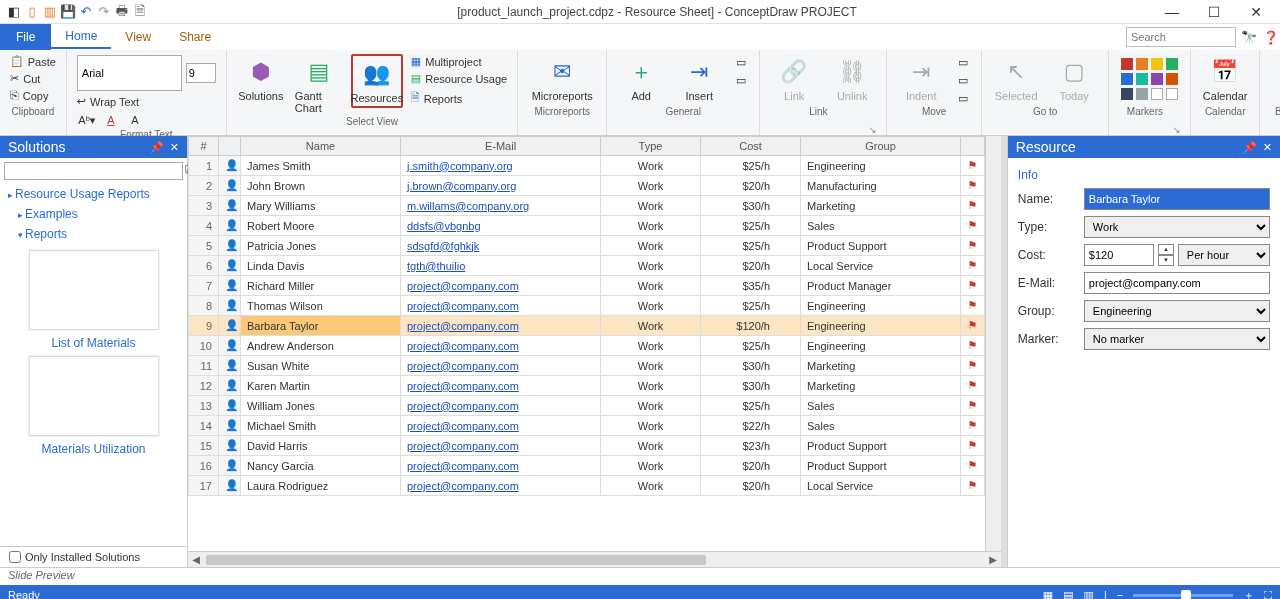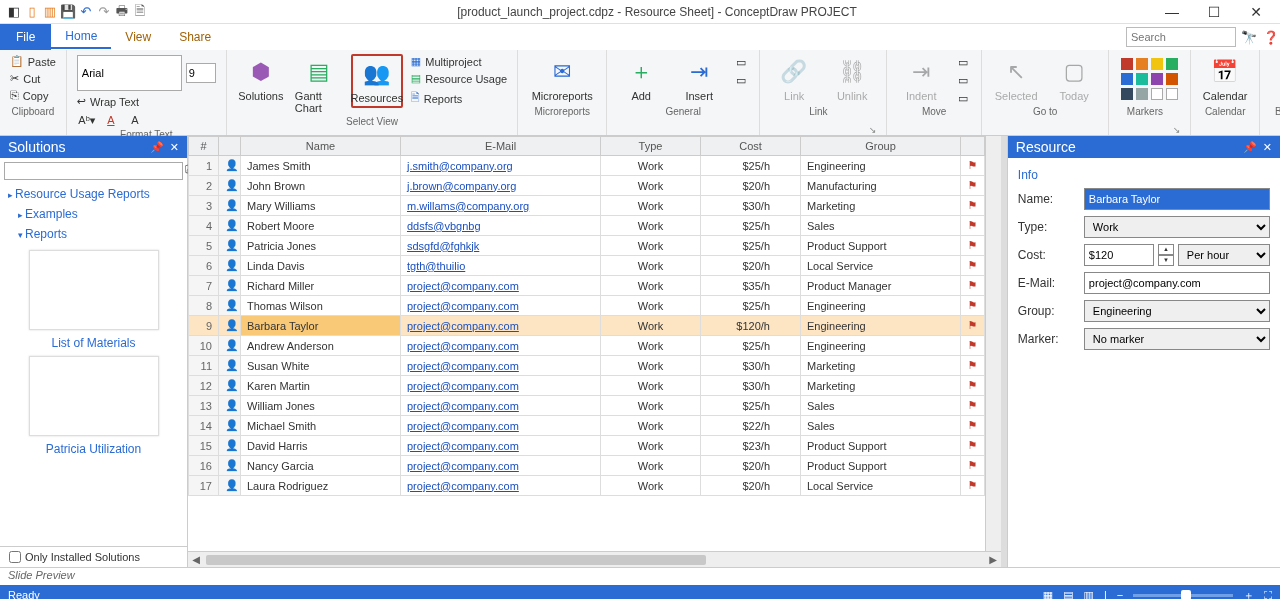--- a/index.html
+++ b/index.html
@@ -338,21 +338,21 @@
       <input style="">
       <span style="font-size:12px">⎚</span>
     </div>
     <div class="left-body">
       <div class="tree-item tree-child">Resource Usage Reports</div>
       <div class="tree-item">Examples</div>
       <div class="tree-item open">Reports</div>
       <div class="thumb"></div>
       <div class="thumb-label">List of Materials</div>
       <div class="thumb"></div>
-      <div class="thumb-label">Patricia Utilization</div>
+      <div class="thumb-label">Materials Utilization</div>
     </div>
     <div class="left-footer">
       <input type="checkbox" style="">
       <span>Only Installed Solutions</span>
     </div>
   </div>
 
   <div class="grid-wrap">
     <div class="grid-scroll" style="display:flex;">
       <div style="flex:1;overflow:hidden;">

